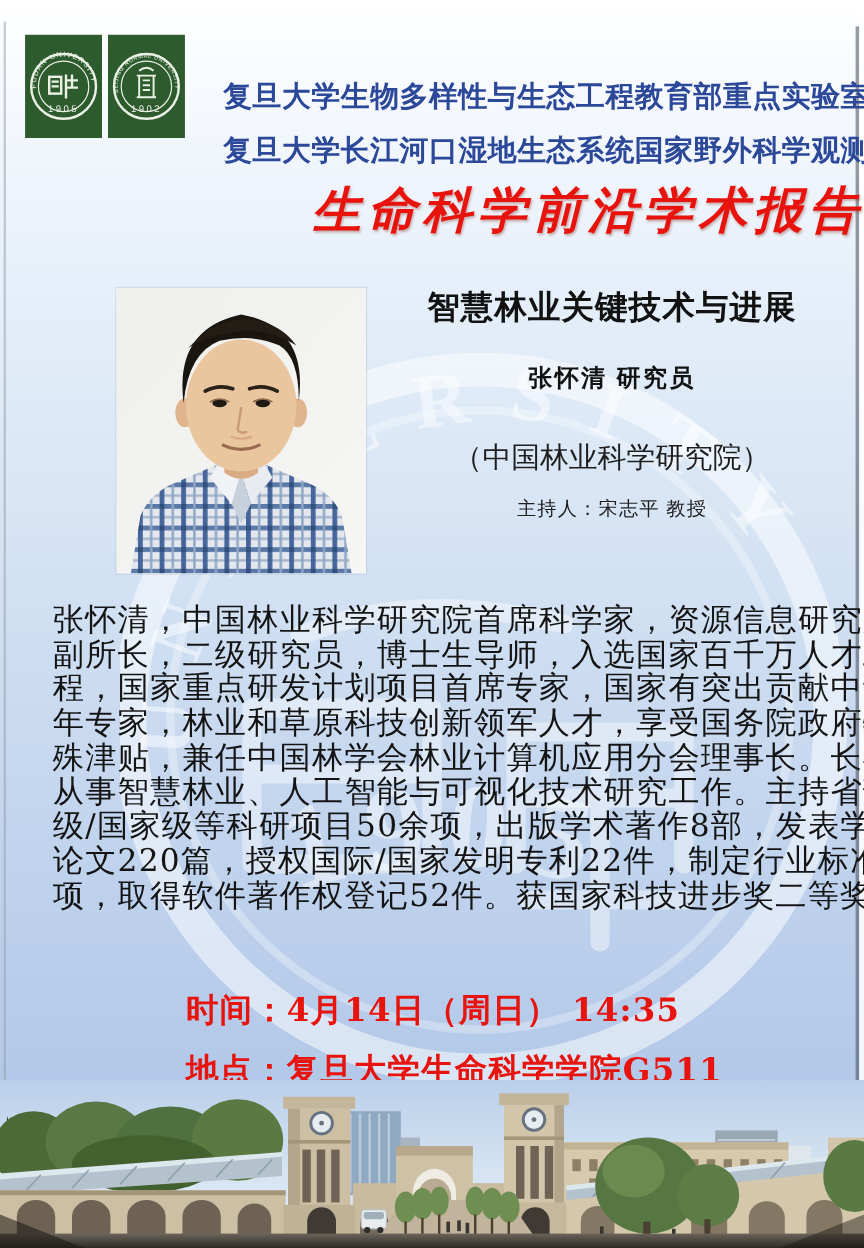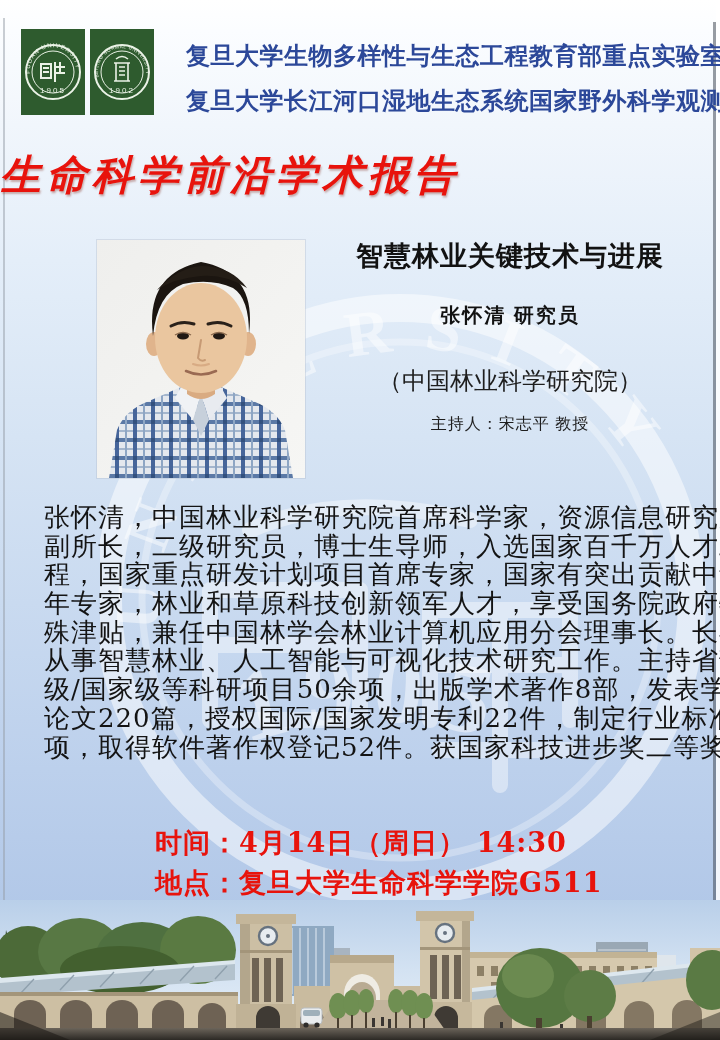--- a/index.html
+++ b/index.html
@@ -12,45 +12,45 @@
   .edge-line-left { position:absolute; left:3px; top:18px; width:2px; height:915px; background:rgba(150,157,168,.5); }
   .edge-line-right { position:absolute; left:713px; top:22px; width:3px; height:913px; background:rgba(70,76,88,.55); }
   .edge-strip-right { position:absolute; left:716px; top:0; width:4px; height:1040px; background:rgba(255,255,255,.85); }
 
   .logo { position:absolute; top:29px; width:64px; height:86px; background:#2e5b2e; }
   .logo.fudan { left:21px; }
   .logo.bnu { left:90px; }
   .logo svg { width:100%; height:100%; display:block; }
 
   .org-lines { position:absolute; left:186px; top:42px; width:520px; }
-  .org-line { font-size:24px; font-weight:bold; color:#2c4899; line-height:28px; letter-spacing:0.5px; white-space:nowrap; }
+  .org-line { font-size:24px; font-weight:bold; color:#2c4899; line-height:28px; letter-spacing:0.5px; white-space:nowrap;margin-top:25px; }
   .org-line + .org-line { margin-top:17px; }
 
   .main-title {
-    position:absolute; left:0; top:148px; width:720px; text-align:left;
+    position:absolute; left:0; top:148px; width:720px; text-align:right;
     font-family:"DejaVu Serif", serif; font-weight:bold; font-size:41px; letter-spacing:5px;
     color:#e8130c; text-shadow:1px 2px 2px rgba(130,40,25,.35); font-style:italic;
   }
 
   .speaker-photo { position:absolute; left:97px; top:240px; width:208px; height:238px; box-shadow:0 0 0 1px rgba(180,190,205,.4); }
   .speaker-photo svg { width:100%; height:100%; display:block; }
 
   .talk-line { position:absolute; left:310px; width:400px; text-align:center; color:#121212; white-space:nowrap; }
   .talk-topic   { top:238px; font-size:27px; font-weight:bold; letter-spacing:1px;font-family:Liberation Serif, serif; }
   .talk-speaker { top:302px; font-size:20px; font-weight:bold; letter-spacing:2px; }
   .talk-affil   { top:365px; font-size:24px; font-weight:500; color:#1e1e1e; }
   .talk-host    { top:414px; font-size:16px; font-weight:500; color:#1e1e1e; letter-spacing:1px; }
 
   .bio { position:absolute; left:44px; top:503px; width:632px; font-family:"DejaVu Serif", serif; font-size:26px; color:#141414; }
   .bio-line { height:28.7px; line-height:28.7px; text-align:justify; text-align-last:justify; white-space:nowrap; letter-spacing:1px; }
   .bio-line.last { text-align-last:left; }
 
   .schedule { position:absolute; left:155px; top:827px; font-family:"DejaVu Serif", serif; font-weight:bold; font-size:27px; color:#e8130c; }
   .schedule-line { line-height:31px; white-space:nowrap; letter-spacing:1px; }
-  .schedule-line + .schedule-line { margin-top:9px; }
+  .schedule-line + .schedule-line { margin-top:19px; }
 
   .watermark { position:absolute; left:100px; top:290px; width:620px; height:630px; pointer-events:none; }
   .campus-photo { position:absolute; left:0; top:900px; width:720px; height:140px; }
   .campus-photo svg, .watermark svg { width:100%; height:100%; display:block; }
 </style>
 </head>
 <body>
 
 <div class="poster">
 
@@ -181,21 +181,21 @@
     <div class="bio-line">程，国家重点研发计划项目首席专家，国家有突出贡献中青</div>
     <div class="bio-line">年专家，林业和草原科技创新领军人才，享受国务院政府特</div>
     <div class="bio-line">殊津贴，兼任中国林学会林业计算机应用分会理事长。长期</div>
     <div class="bio-line">从事智慧林业、人工智能与可视化技术研究工作。主持省部</div>
     <div class="bio-line">级/国家级等科研项目50余项，出版学术著作8部，发表学术</div>
     <div class="bio-line">论文220篇，授权国际/国家发明专利22件，制定行业标准8</div>
     <div class="bio-line">项，取得软件著作权登记52件。获国家科技进步奖二等奖1</div>
   </div>
 
   <div class="schedule">
-    <div class="schedule-line">时间：4月14日（周日）  14:30</div>
+    <div class="schedule-line">时间：4月14日（周日）  14:35</div>
     <div class="schedule-line">地点：复旦大学生命科学学院G511</div>
   </div>
 
   <div class="campus-photo">
     <svg viewBox="0 0 720 140" preserveAspectRatio="none">
       <defs>
         <linearGradient id="sky2" x1="0" y1="0" x2="0" y2="1">
           <stop offset="0" stop-color="#b9cfe9"></stop>
             <stop offset="0.5" stop-color="#d3e2f2"></stop>
             <stop offset="1" stop-color="#e9f1f8"></stop>

